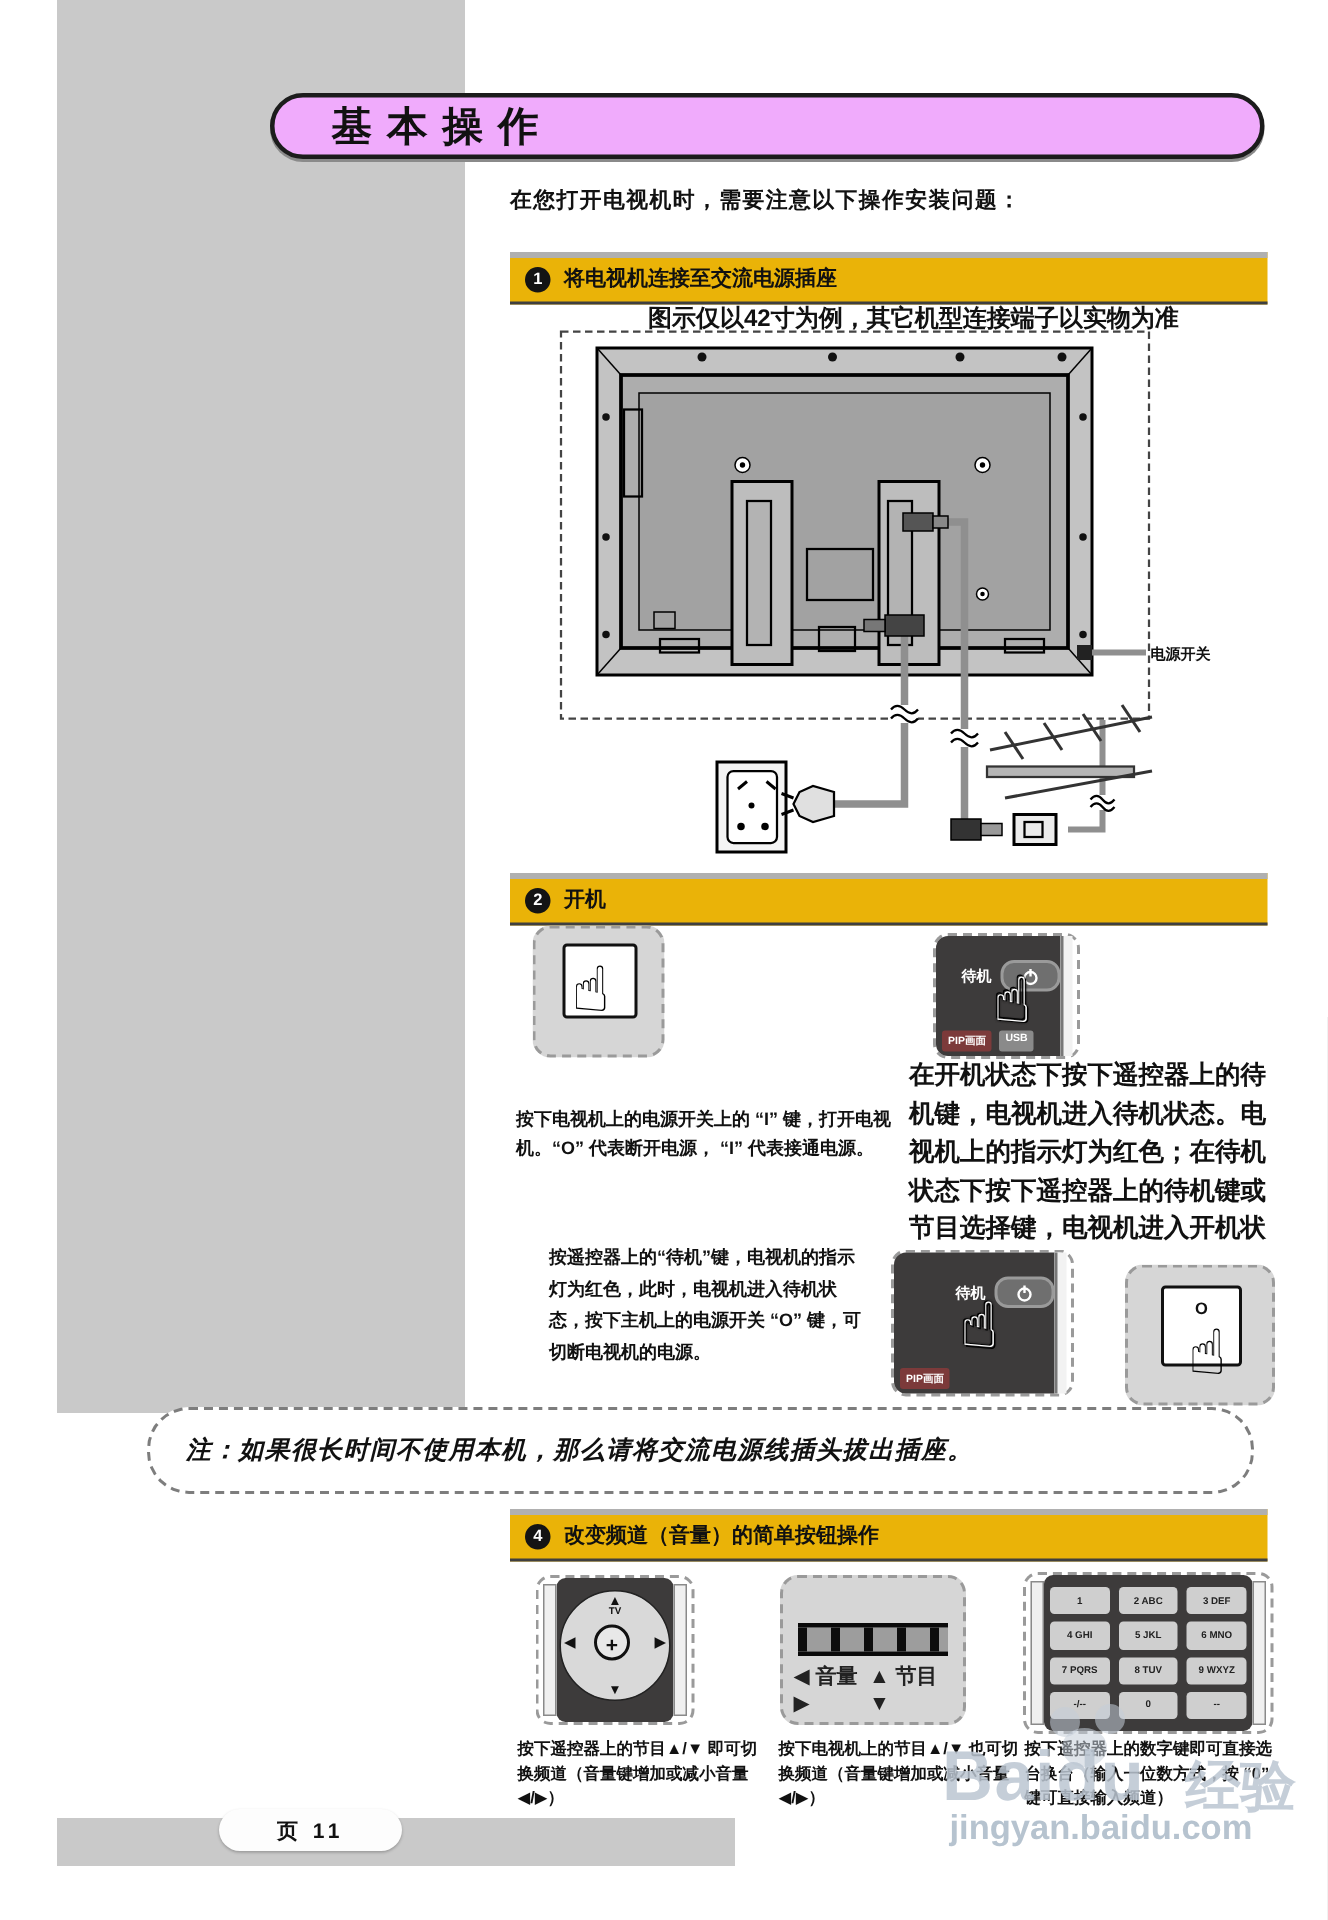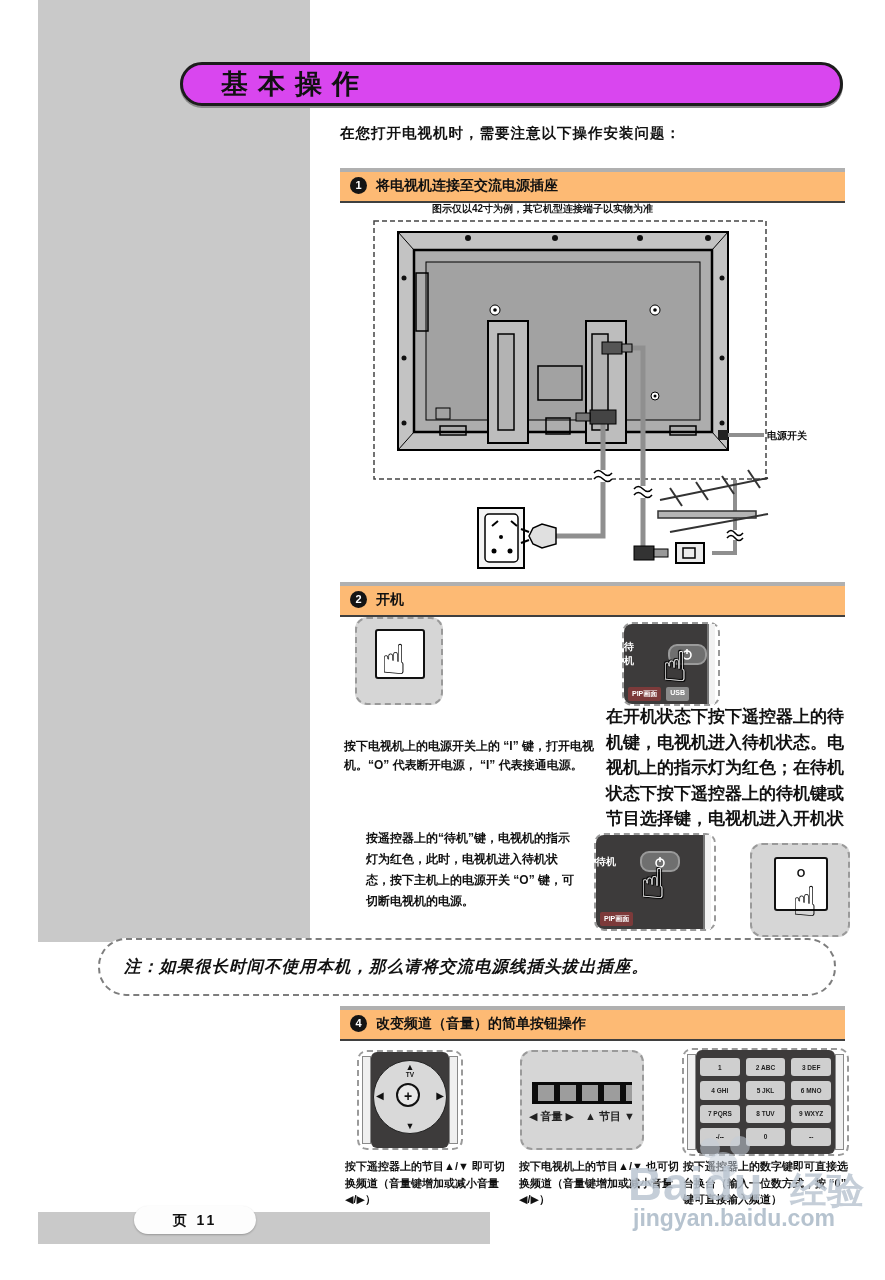--- a/index.html
+++ b/index.html
@@ -3,45 +3,45 @@
 <meta charset="utf-8">
 <style>
   html,body{margin:0;padding:0;background:#e8e8e8;}
   #canvas{position:relative;width:885px;height:1280px;background:#ffffff;overflow:hidden;
           font-family:"Liberation Sans","DejaVu Sans",sans-serif;color:#111;}
   .abs{position:absolute;}
 
   
   .gray-col{left:38px;top:0;width:272px;height:942px;background:#c9c9c9;}
   .bottom-strip{left:38px;top:1212px;width:452px;height:32px;background:#c9c9c9;}
-  .page-pill{left:134px;top:1206px;width:122px;height:28px;background:#fdfdfd;border-radius:14px;
+  .page-pill{left:146px;top:1206px;width:122px;height:28px;background:#fdfdfd;border-radius:14px;
              text-align:center;line-height:28px;font-weight:bold;font-size:14px;letter-spacing:3px;
              box-shadow:0 1px 2px rgba(0,0,0,.25);}
 
   
-  .title-box{left:180px;top:62px;width:663px;height:44px;background:#d946ef;border:3px solid #1c1c1c;
+  .title-box{left:180px;top:62px;width:663px;height:44px;background:#f0abfc;border:3px solid #1c1c1c;
              border-radius:24px;box-sizing:border-box;line-height:38px;font-size:27px;font-weight:bold;
              letter-spacing:10px;padding-left:38px;box-shadow:0 2px 0 #8a8a8a;}
   .intro{left:340px;top:124px;font-size:14.5px;font-weight:bold;letter-spacing:1px;}
 
   
-  .sec-head{position:absolute;left:340px;width:505px;box-sizing:border-box;background:#fdba74;
+  .sec-head{position:absolute;left:340px;width:505px;box-sizing:border-box;background:#eab308;
             border-top:4px solid #b0b0b0;border-bottom:2px solid #3f3f3f;
             padding:5px 0 6px 10px;font-size:14px;font-weight:bold;}
   .sec-num{display:inline-block;width:17px;height:17px;border-radius:50%;background:#141414;color:#fff;
            text-align:center;line-height:17px;font-size:11px;margin-right:9px;vertical-align:1px;}
 
-  .tv-caption{left:432px;top:202px;font-size:10px;font-weight:bold;}
+  .tv-caption{left:432px;top:202px;font-size:16px;font-weight:bold;}
 
   
   .fig-gray{position:absolute;background:#d6d6d6;border:2px dashed #9a9a9a;border-radius:12px;}
   .fig-dark{position:absolute;border:2px dashed #9a9a9a;border-radius:10px;background:#fff;}
   .remote-dark{position:absolute;left:0;top:0;bottom:0;right:11px;background:#3d3b3b;border-radius:8px 0 0 8px;overflow:hidden;}
   .remote-edge{position:absolute;top:0;bottom:0;right:3px;width:6px;background:#f2f2f2;border-left:2px solid #777;}
-  .standby-row{display:flex;align-items:center;justify-content:flex-start;gap:24px;margin-top:16px;}
+  .standby-row{display:flex;align-items:center;justify-content:flex-end;gap:6px;margin-top:16px;}
   .standby-label{color:#fff;font-size:10px;font-weight:bold;}
   .standby-btn{width:36px;height:17px;border-radius:9px;background:#6f6f6f;border:2px solid #9a9a9a;
                display:flex;align-items:center;justify-content:center;}
   .remote-bottom{position:absolute;left:4px;bottom:3px;display:flex;gap:5px;}
   .pip-label{background:#7c3a3a;color:#fff;font-size:7px;font-weight:bold;padding:2px 4px;border-radius:2px;}
   .usb-label{background:#8a8a8a;color:#fff;font-size:7px;font-weight:bold;padding:2px 4px;border-radius:2px;}
   .btn-square{position:absolute;background:#fff;border:2.5px solid #111;border-radius:3px;}
   .o-mark{display:block;text-align:center;margin-top:8px;font-size:11px;font-weight:bold;}
   .hand{position:absolute;font-size:42px;line-height:1;color:#000;
         font-family:"DejaVu Sans",sans-serif;}
@@ -64,21 +64,21 @@
   .dpad-top small{display:block;font-size:6.5px;}
   .dpad-bottom{position:absolute;left:0;right:0;bottom:2px;text-align:center;font-size:9px;font-weight:bold;}
   .dpad-left{position:absolute;left:2px;top:29px;font-size:10px;font-weight:bold;}
   .dpad-right{position:absolute;right:2px;top:29px;font-size:10px;font-weight:bold;}
   .dpad-center{position:absolute;left:22px;top:22px;width:24px;height:24px;border:2.5px solid #111;border-radius:50%;
                background:#e8e8e8;text-align:center;line-height:22px;font-size:14px;font-weight:bold;box-sizing:border-box;}
   .btn-strip{position:absolute;left:10px;right:10px;top:30px;height:16px;background:#111;
              border-top:3px solid #0a0a0a;border-bottom:3px solid #0a0a0a;
              background:repeating-linear-gradient(90deg,#0d0d0d 0 6px,#9d9d9d 6px 22px);}
   .tvbtn-labels{position:absolute;left:7px;right:7px;top:57px;display:flex;justify-content:space-between;
-                font-size:11px;font-weight:bold;color:#222;}
+                font-size:14px;font-weight:bold;color:#222;}
   .keypad-grid{position:absolute;left:16px;right:16px;top:8px;bottom:8px;display:grid;
                grid-template-columns:repeat(3,1fr);gap:5px 6px;}
   .key{background:#cfcfcf;border-radius:3px;font-size:6.5px;font-weight:bold;color:#222;
        display:flex;align-items:center;justify-content:center;}
 
   .cap{position:absolute;top:1158px;width:163px;font-size:11px;font-weight:bold;line-height:1.5;}
 
   
   .wm{pointer-events:none;z-index:50;font-weight:bold;}
   .wm-brand{left:628px;top:1156px;font-size:47px;color:rgba(187,198,209,0.85);letter-spacing:1px;}

